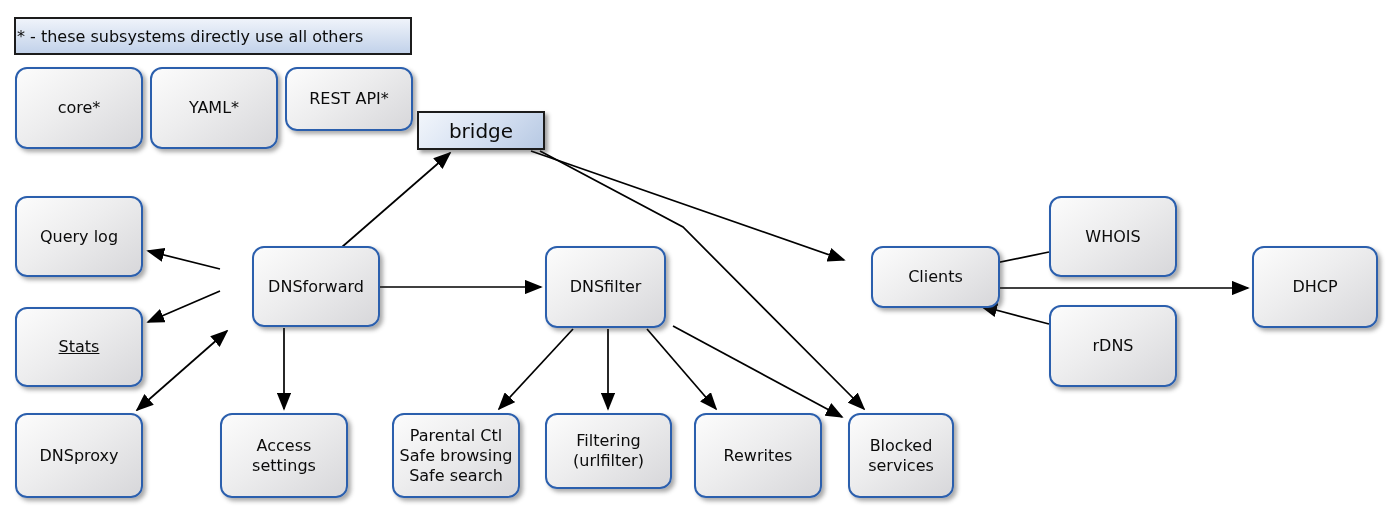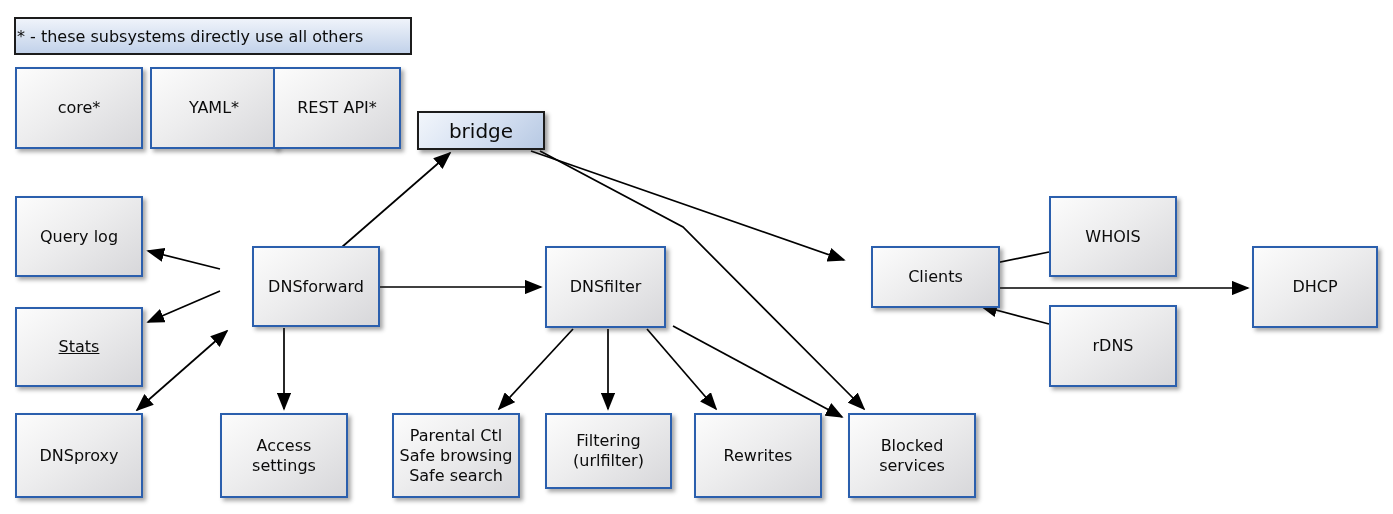--- a/index.html
+++ b/index.html
@@ -8,21 +8,21 @@
     width:1393px;height:514px;
     background:#ffffff;
     font-family:"DejaVu Sans","Liberation Sans",sans-serif;
     color:#0b0b0b;
     overflow:hidden;
   }
   .node{
     position:absolute;
     box-sizing:border-box;
     border:2px solid #2b5fad;
-    border-radius:0;
+    border-radius:12px;
     background:linear-gradient(145deg,#fcfcfc 0%,#ededee 45%,#d7d7da 100%);
     box-shadow:3px 3px 4px rgba(40,40,40,0.40);
     display:flex;
     align-items:center;
     justify-content:center;
     text-align:center;
     font-size:16px;
     line-height:20px;
     white-space:pre-line;
   }
@@ -79,21 +79,21 @@
     <line x1="1049" y1="252" x2="981" y2="266" marker-end="url(#ah)"></line>
     <line x1="1049" y1="324" x2="981" y2="306" marker-end="url(#ah)"></line>
   </svg>
 
   <div class="legendbox" style="left:14px;top:17px;width:398px;height:38px;">* - these subsystems directly use all others</div>
 
   <div class="node" style="left:15px;top:67px;width:128px;height:82px;">core*</div>
 
   <div class="node" style="left:150px;top:67px;width:128px;height:82px;">YAML*</div>
 
-  <div class="node" style="left:273px;top:67px;width:128px;height:82px;text-align:right;">REST API*</div>
+  <div class="node" style="left:285px;top:67px;width:128px;height:64px;text-align:right;">REST API*</div>
 
   <div class="plainbox" style="left:417px;top:111px;width:128px;height:39px;">bridge</div>
 
   <div class="node" style="left:15px;top:196px;width:128px;height:81px;">Query log</div>
 
   <div class="node" style="left:15px;top:307px;width:128px;height:80px;text-decoration:underline;">Stats</div>
 
   <div class="node" style="left:15px;top:413px;width:128px;height:85px;">DNSproxy</div>
 
   <div class="node" style="left:220px;top:246px;width:128px;height:81px;margin-left:32px;">DNSforward</div>
@@ -105,21 +105,21 @@
 
   <div class="node" style="left:392px;top:413px;width:128px;height:85px;">Parental Ctl
 Safe browsing
 Safe search</div>
 
   <div class="node" style="left:545px;top:413px;width:127px;height:76px;">Filtering
 (urlfilter)</div>
 
   <div class="node" style="left:694px;top:413px;width:128px;height:85px;">Rewrites</div>
 
-  <div class="node" style="left:848px;top:413px;width:128px;height:85px;">Blocked
+  <div class="node" style="left:848px;top:413px;width:106px;height:85px;">Blocked
 services</div>
 
   <div class="node" style="left:848px;top:246px;width:129px;height:62px;margin-left:23px;">Clients</div>
 
   <div class="node" style="left:1049px;top:196px;width:128px;height:81px;">WHOIS</div>
 
   <div class="node" style="left:1049px;top:305px;width:128px;height:82px;">rDNS</div>
 
   <div class="node" style="left:1252px;top:246px;width:126px;height:82px;">DHCP</div>
 

